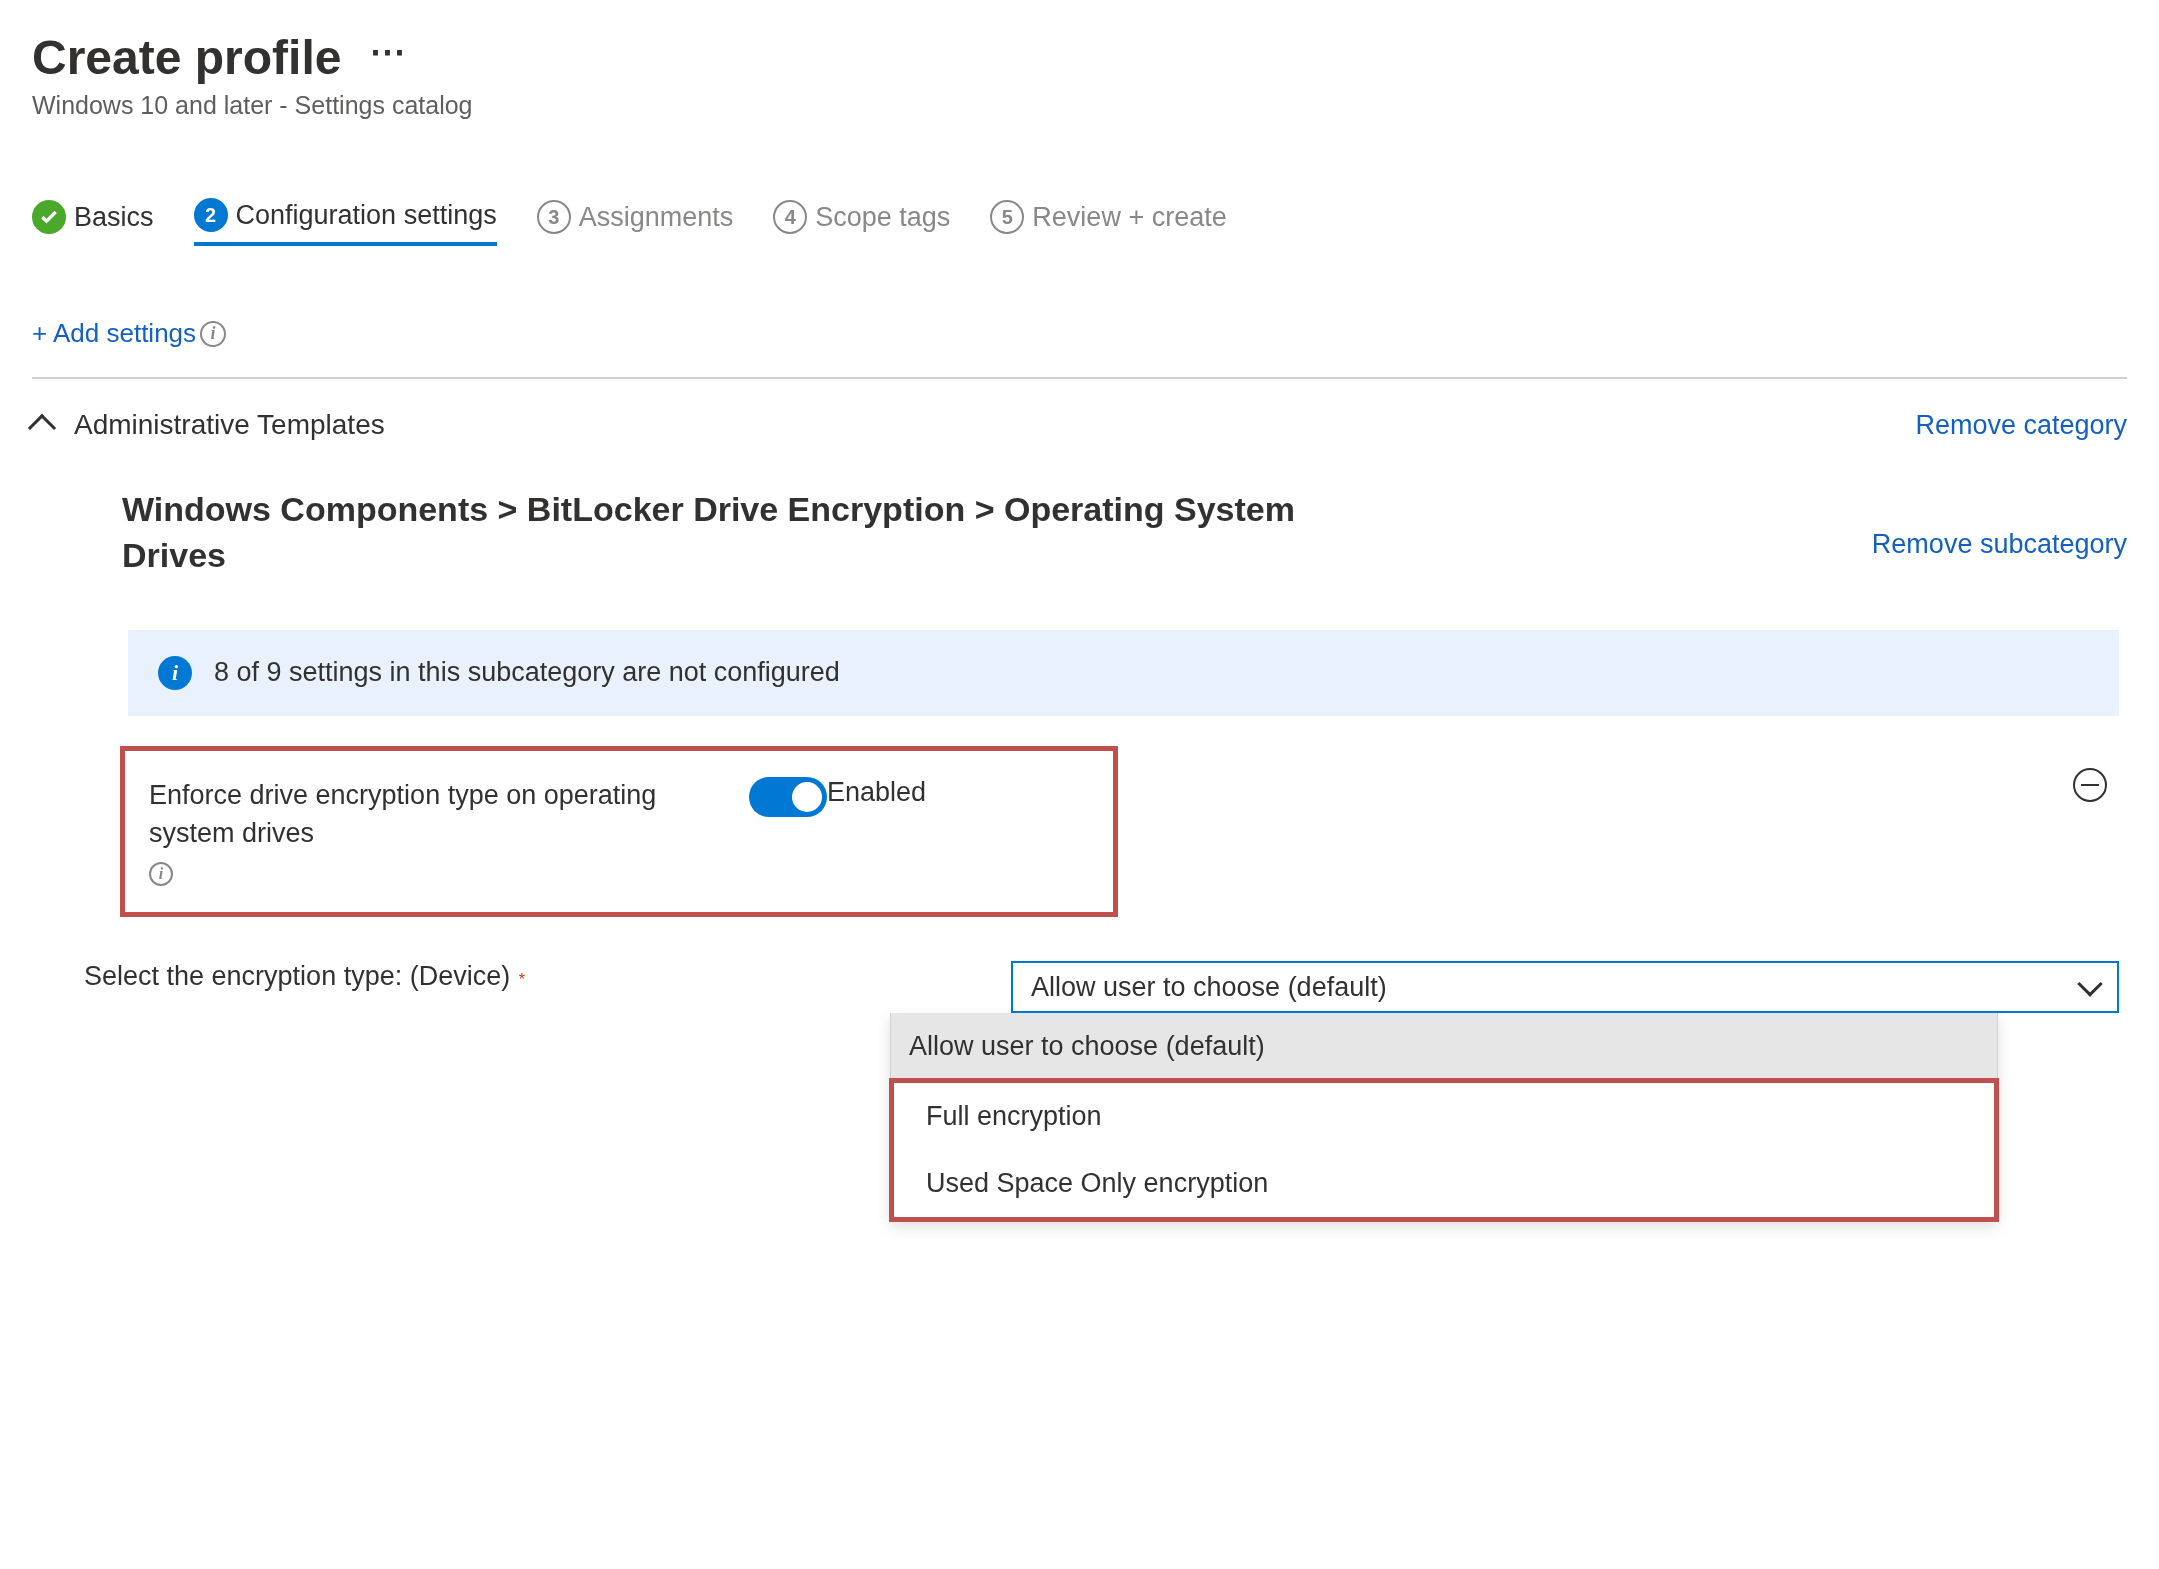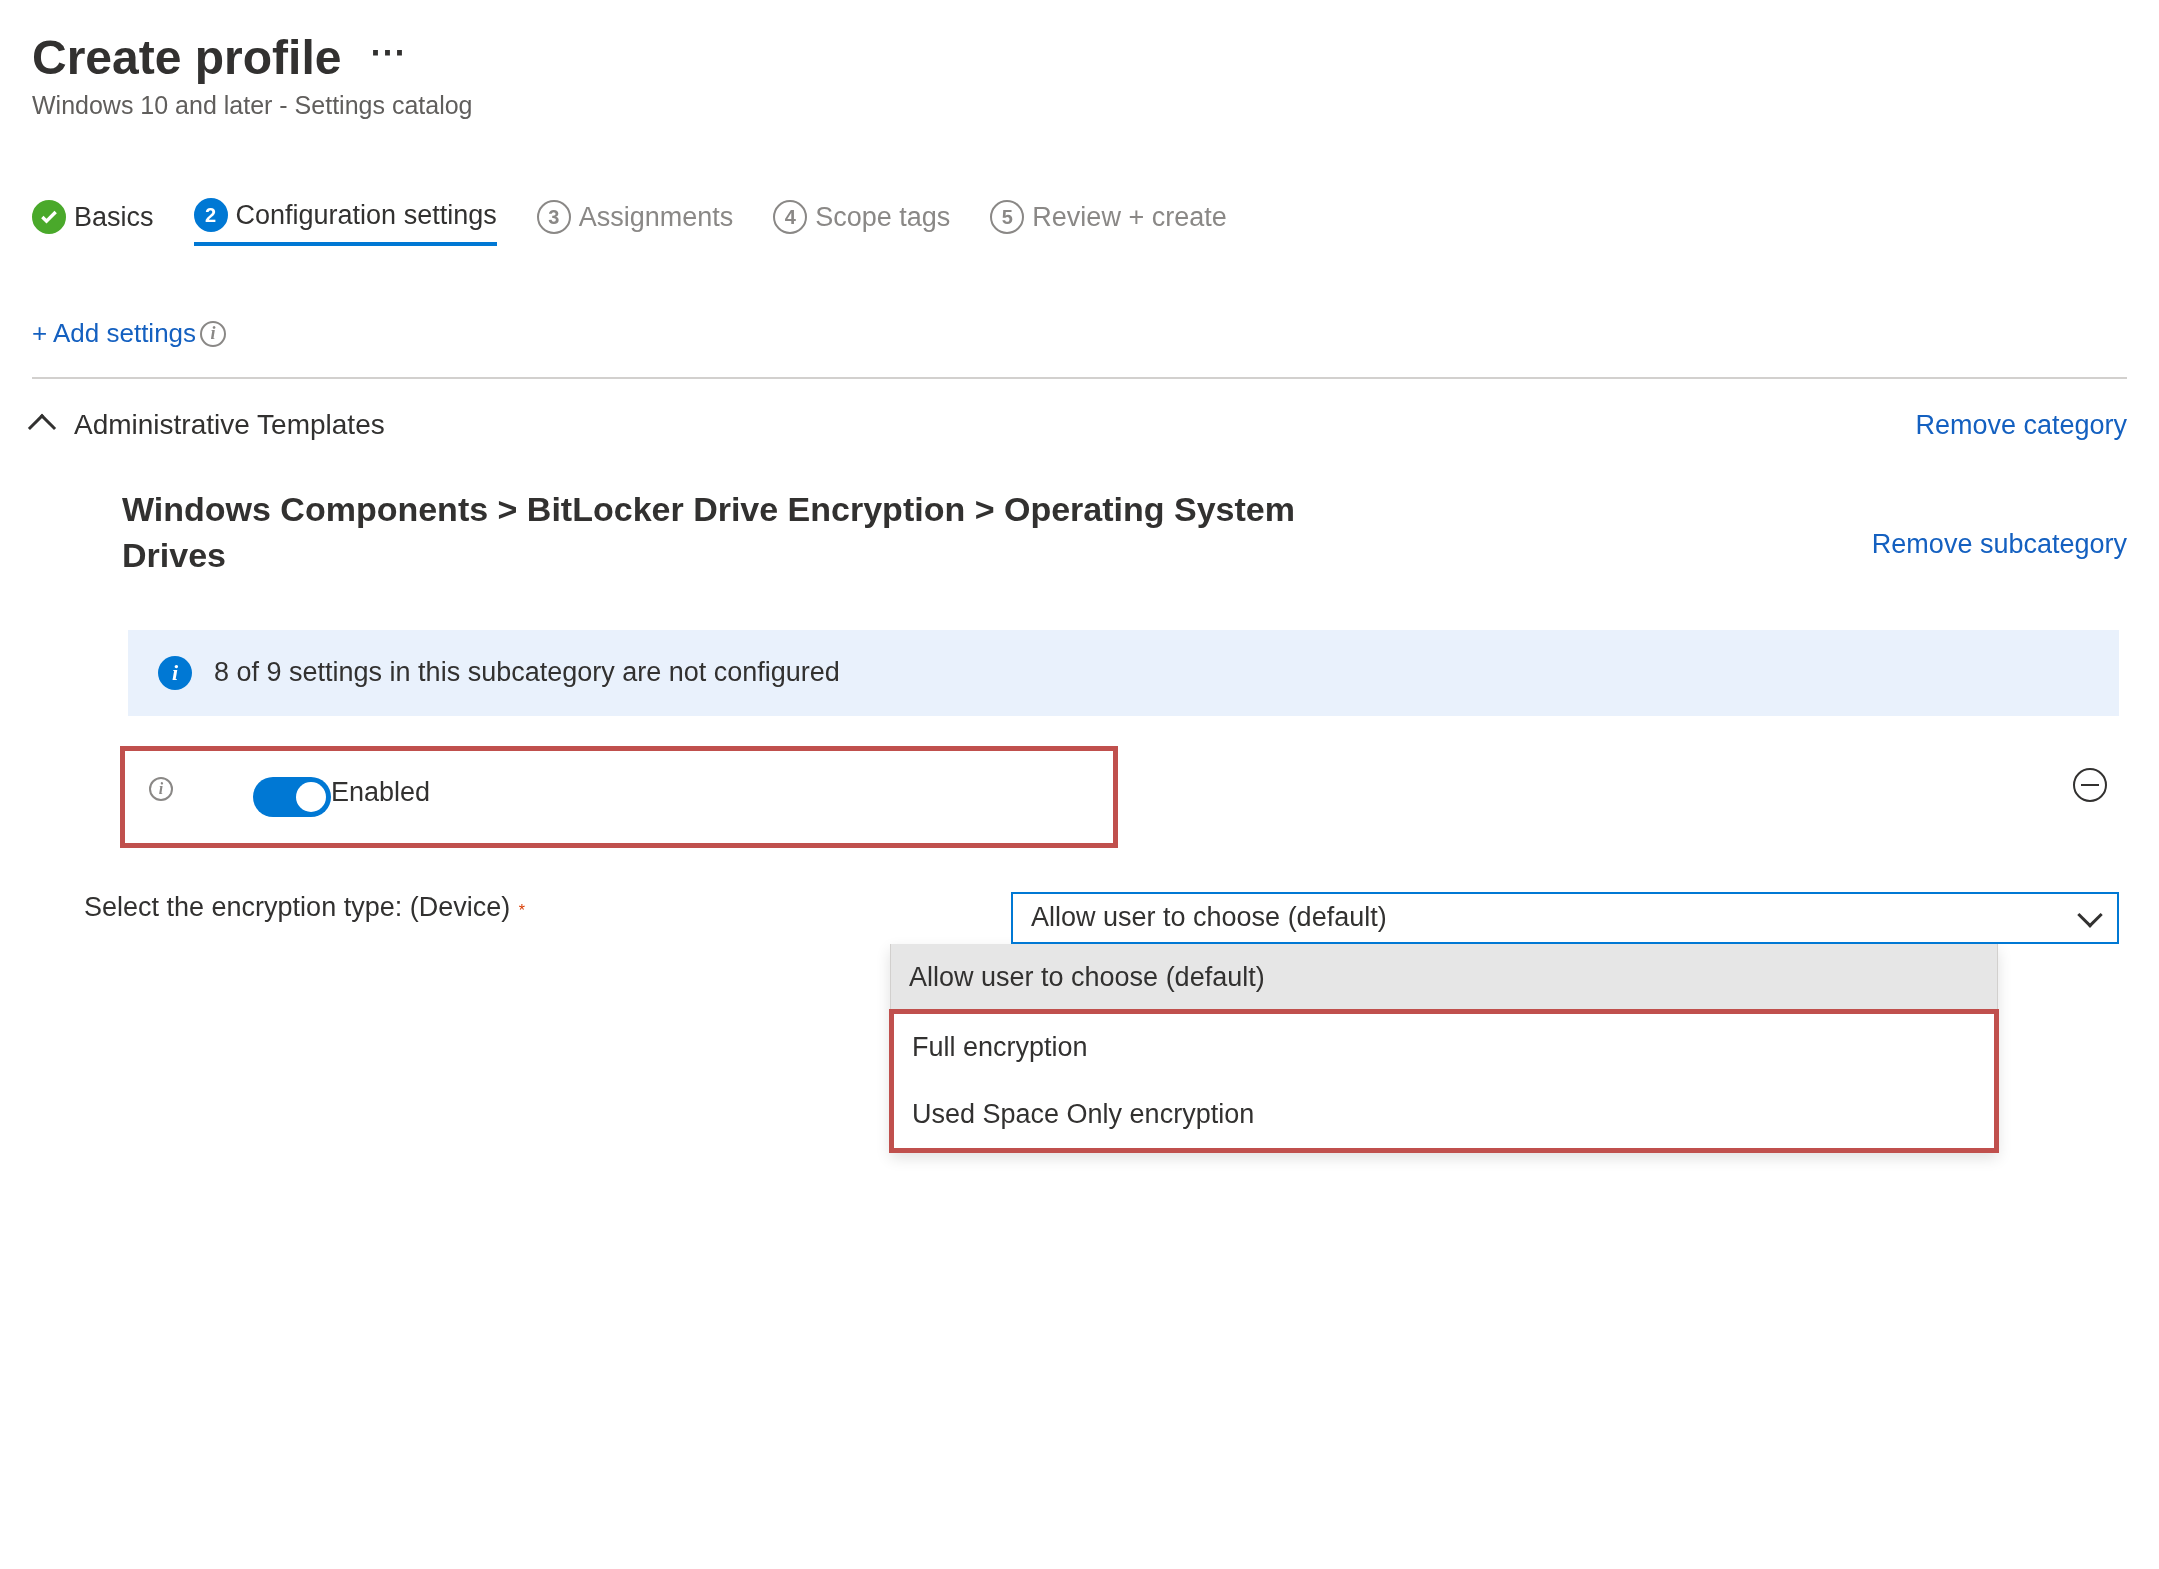--- a/index.html
+++ b/index.html
@@ -150,21 +150,21 @@
     margin:0 8px 0 858px;
     width:1108px;
     border:1px solid var(--border);
     border-top:none;
     box-shadow:0 6px 14px rgba(0,0,0,0.12);
     font-size:27px;
   }
   .option{padding:18px 18px;background:#fff;}
   .option.sel{background:var(--dropdownbg);}
   .opt-hl{border:5px solid var(--redhl);margin:-2px;}
-  .option.in-hl{padding:18px 18px;}
+  .option.in-hl{padding:18px 32px;}
 </style>
 </head>
 <body>
 
 <h1 class="page-title">
   <span>Create profile</span>
   <span class="ellipsis">⋯</span>
 </h1>
 <div class="page-subtitle">Windows 10 and later - Settings catalog</div>
 
@@ -215,20 +215,21 @@
 </div>
 
 <div class="infobox">
   <span class="info-badge">i</span>
   <span>8 of 9 settings in this subcategory are not configured</span>
 </div>
 
 <div class="setting-row2">
   <div class="setting-hl">
     <div class="setting-label">
+      <span>Enforce drive encryption type on operating system drives</span>
       <span class="info-icon" style="width:24px;height:24px;font-size:16px;">i</span>
     </div>
     <div class="toggle-wrap">
       <div class="toggle"></div>
       <span class="toggle-text">Enabled</span>
     </div>
   </div>
   <div class="rightcol">
     <div class="remove-circle"></div>
   </div>

